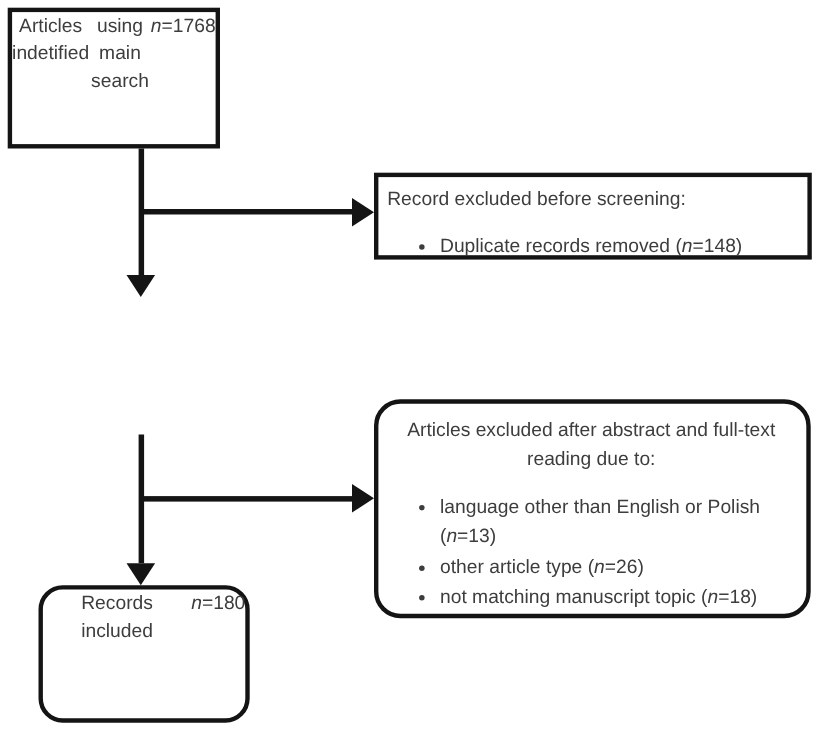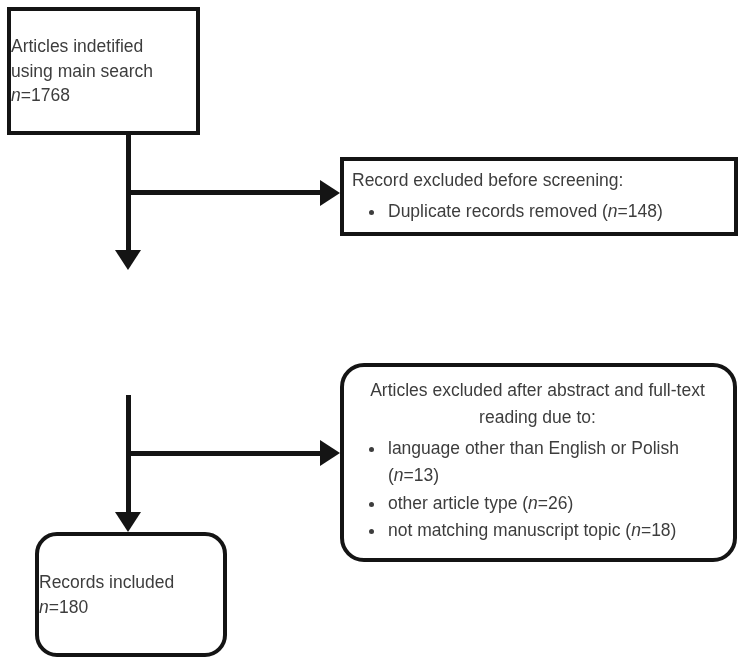--- a/index.html
+++ b/index.html
@@ -23,34 +23,34 @@
   }
   .box {
     position: absolute;
     box-sizing: border-box;
     border: 4px solid var(--line);
     background: var(--background);
     font-size: 17.5px;
   }
   .center-box {
     display: flex;
-    flex-direction: column;
+    flex-direction: row;
     justify-content: center;
-    text-align: left;
+    text-align: center;
     line-height: 1.42;
   }
   .excl-box {
     line-height: 1.55;
     padding: 6px 10px 6px 8px;
   }
   .excl-header.centered {
     text-align: center;
   }
   ul.bullets {
-    margin: 4px;
+    margin: 16px;
     padding-left: 30px;
     list-style: disc;
   }
   ul.bullets li {
     padding-left: 2px;
   }
   .nvar {
     font-style: italic;
   }
   .vline {

